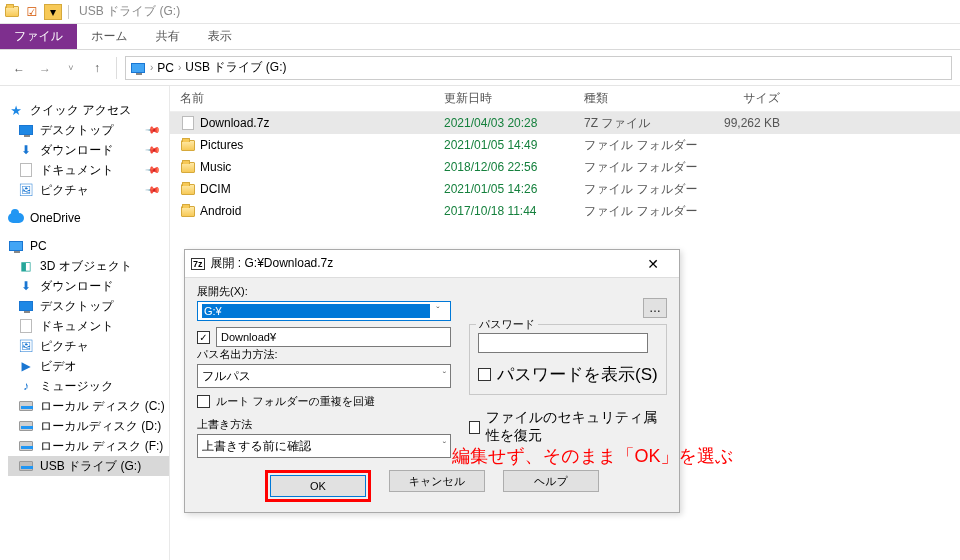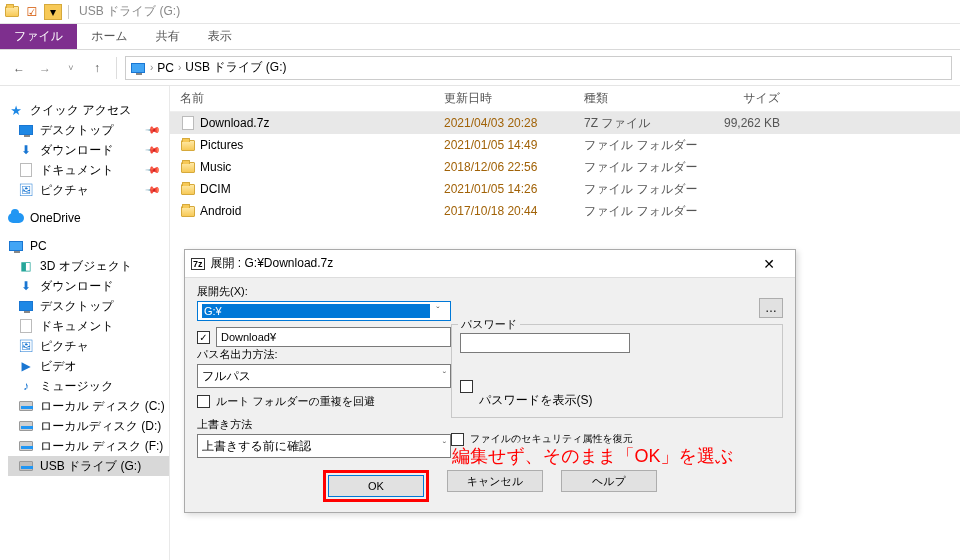--- a/index.html
+++ b/index.html
@@ -40,38 +40,38 @@
   
   .content { flex: 1; position: relative; }
   .columns { display: flex; height: 26px; align-items: center; border-bottom: 1px solid #eee; color: #555; padding-left: 10px; }
   .col-name { width: 264px; }
   .col-date { width: 140px; }
   .col-type { width: 116px; }
   .col-size { width: 120px; text-align: right; padding-right: 40px; }
   .row { display: flex; height: 22px; align-items: center; padding-left: 10px; }
   .row.sel { background: #e8e8e8; }
   .row .c-name { width: 264px; display: flex; align-items: center; gap: 4px; }
-  .row .c-date { width: 140px; color: #a16207; }
+  .row .c-date { width: 140px; color: #15803d; }
   .row .c-type { width: 116px; color: #555; }
   .row .c-size { width: 120px; color: #555; text-align: right; padding-right: 40px; }
 
   
   .folder-ic { width: 14px; height: 11px; background: linear-gradient(#ffe9a6,#f7c957); border: 1px solid #d6a93b; border-radius: 1px; position: relative; }
   .folder-ic::before { content:""; position:absolute; top:-3px; left:0; width:6px; height:3px; background:#f7c957; border:1px solid #d6a93b; border-bottom:none; border-radius:1px 1px 0 0; }
   .file-ic { width: 12px; height: 14px; background:#fff; border:1px solid #bbb; position: relative; }
   .monitor-ic { width: 14px; height: 10px; border: 1px solid #1976d2; background: #42a5f5; position: relative; }
   .monitor-ic::after { content:""; position:absolute; bottom:-3px; left:4px; width:6px; height:2px; background:#888; }
   .cloud-ic { width:16px; height:10px; background:#2196f3; border-radius:6px; position:relative; }
   .cloud-ic::before { content:""; position:absolute; width:8px; height:8px; border-radius:50%; background:#2196f3; left:3px; top:-4px; }
   .star-ic { color:#1e88e5; font-size:13px; }
   .disk-ic { width:14px; height:10px; background:#d0d0d0; border:1px solid #999; border-radius:1px; position:relative; }
   .disk-ic::after { content:""; position:absolute; left:1px; bottom:1px; width:12px; height:3px; background:#2196f3; }
 
   
-  .dialog { position: absolute; left: 184px; top: 249px; width: 612px; height: 264px; background: #f0f0f0; border: 1px solid #aaa; box-shadow: 2px 2px 6px rgba(0,0,0,0.15); }
+  .dialog { position: absolute; left: 184px; top: 249px; width: 496px; height: 264px; background: #f0f0f0; border: 1px solid #aaa; box-shadow: 2px 2px 6px rgba(0,0,0,0.15); }
   .dlg-title { height: 28px; background: #fff; display: flex; align-items: center; padding: 0 6px; border-bottom: 1px solid #ddd; }
   .dlg-title .t { margin-left: 6px; }
   .dlg-title .close { margin-left: auto; width: 40px; text-align: center; font-size: 14px; }
   .dlg-body { padding: 6px 12px; position: relative; height: calc(100% - 28px); }
   .label { font-size: 11px; margin-bottom: 2px; }
   .combo { height: 20px; border: 1px solid #0078d7; background:#fff; display:flex; align-items:center; padding:0 4px; position: relative; }
   .combo input { border:none; outline:none; flex:1; font-size:11px; background: #0078d7; color:#fff; padding:1px 2px; width: 100%; }
   .combo .dd { width:16px; text-align:center; color:#555; font-size:10px; }
   .browse { width: 24px; height: 20px; border: 1px solid #adadad; background: #e1e1e1; display:flex; align-items:center; justify-content:center; }
   .row-inline { display:flex; align-items:center; gap:6px; }
@@ -292,35 +292,35 @@
         <div class="c-type">ファイル フォルダー</div>
         <div class="c-size"></div>
     </div>
     <div class="row">
       <div class="c-name">
           <span class="ic">
             <span class="folder-ic"></span>
           </span>
           <span>Android</span>
         </div>
-      <div class="c-date">2017/10/18 20:44</div>
+      <div class="c-date">2017/10/18 11:44</div>
         <div class="c-type">ファイル フォルダー</div>
         <div class="c-size"></div>
     </div>
   </div>
 </div>
 
 <div class="dialog">
   <div class="dlg-title">
     <span style="border:1px solid #333; font-size:9px; padding:0 1px; font-weight:bold;">7z</span>
     <span class="t">展開 : G:¥Download.7z</span>
     <span class="close">✕</span>
   </div>
   <div class="dlg-body">
-    <div style="display:flex; ">
+    <div style="display:flex; gap:18px;">
 
       <div style="width: 254px;">
         <div class="label">展開先(X):</div>
         <div class="row-inline">
           <div class="combo" style="flex:1;">
             <input value="G:¥" style="">
             <span class="dd">ˇ</span>
           </div>
         </div>
         <div class="row-inline" style="margin-top:6px;">
@@ -350,26 +350,26 @@
         <div class="row-inline" style="justify-content:flex-end;">
           <div class="browse">…</div>
         </div>
         <div class="groupbox" style="margin-top:6px;">
           <span class="legend">パスワード</span>
           <div class="textbox" style="width:170px;">
               <input type="password" style="">
             </div>
           <div class="row-inline" style="margin-top:10px;">
             <span class="chk"></span>
-            <span style="font-size:12px;margin-top:29px;">パスワードを表示(S)</span>
+            <span style="font-size:17px;">パスワードを表示(S)</span>
           </div>
         </div>
         <div class="row-inline" style="margin-top:14px;">
           <span class="chk"></span>
-          <span style="font-size:10px;">ファイルのセキュリティ属性を復元</span>
+          <span style="font-size:14px;">ファイルのセキュリティ属性を復元</span>
         </div>
       </div>
     </div>
 
     <div class="dlg-buttons">
       <span class="ok-highlight">
         <div class="btn default">OK</div>
       </span>
       <div class="btn">キャンセル</div>
       <div class="btn">ヘルプ</div>

